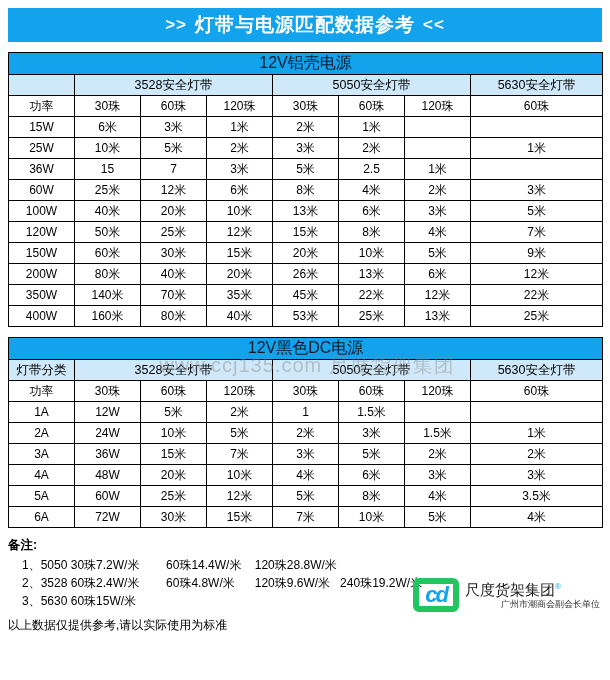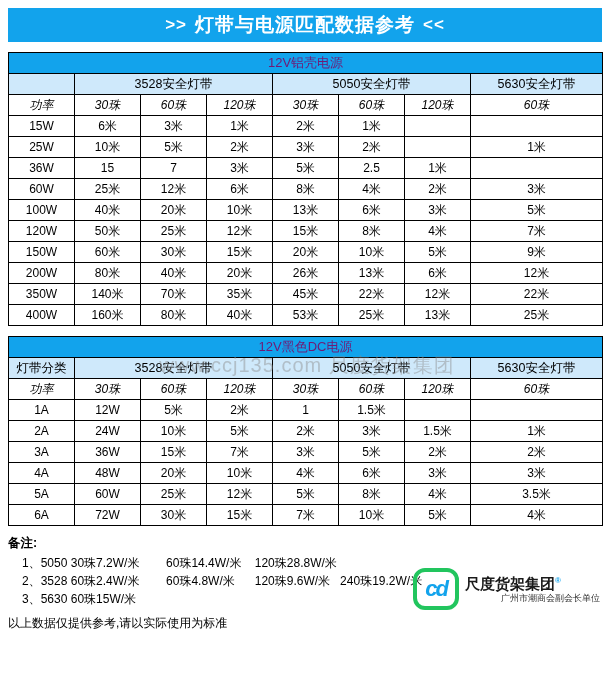--- a/index.html
+++ b/index.html
@@ -42,35 +42,34 @@
     border: 1px solid #000;
     text-align: center;
     vertical-align: middle;
     height: 21px;
     padding: 0;
     font-weight: normal;
     background: #ffffff;
   }
   .title-cell {
     background: #12a3ec !important;
-    color: #701a75;
-    font-weight: bold;
-    font-size: 13px;
+    color: #0f172a;
+    font-weight: bold;
+    font-size: 16px;
     height: 24px;
   }
   .grp {
     background: #cfe9fb !important;
     font-weight: bold;
     font-size: 12.5px;
     height: 22px;
   }
   .hdr {
     font-weight: bold;
     font-size: 12px;
-    font-style: italic;
   }
   .rowlbl { font-weight: bold; }
 
   .spacer { height: 10px; }
 
   
   .watermark {
     position: absolute;
     left: 4px; right: 0;
     top: 352px;
@@ -97,34 +96,34 @@
 
   
   .logo {
     position: absolute;
     right: 2px;
     bottom: 2px;
     display: flex;
     align-items: center;
   }
   .logo-mark {
-    width: 46px; height: 42px;
-    border: 4px solid #22c55e;
-    border-radius: 12px;
+    width: 46px; height: 34px;
+    border: 6px solid #22c55e;
+    border-radius: 6px;
     color: #12a3ec;
     font-size: 22px;
     font-weight: bold;
     font-style: italic;
     display: flex;
     align-items: center;
     justify-content: center;
     letter-spacing: -2px;
   }
   .logo-text { margin-left: 6px; line-height: 14px; }
-  .logo-text .lt1 { font-size: 15px; font-weight: bold; color: #1a1a1a; }
+  .logo-text .lt1 { font-size: 15px; font-weight: normal; color: #1a1a1a; }
   .logo-text .lt2 { font-size: 9px; color: #333; margin-left: 36px; }
   .logo-reg { font-size: 8px; vertical-align: super; color: #12a3ec; }
 </style>
 </head>
 <body>
 
 <div id="page">
 
   <div class="banner">
     <span class="arrows">&gt;&gt;</span>

